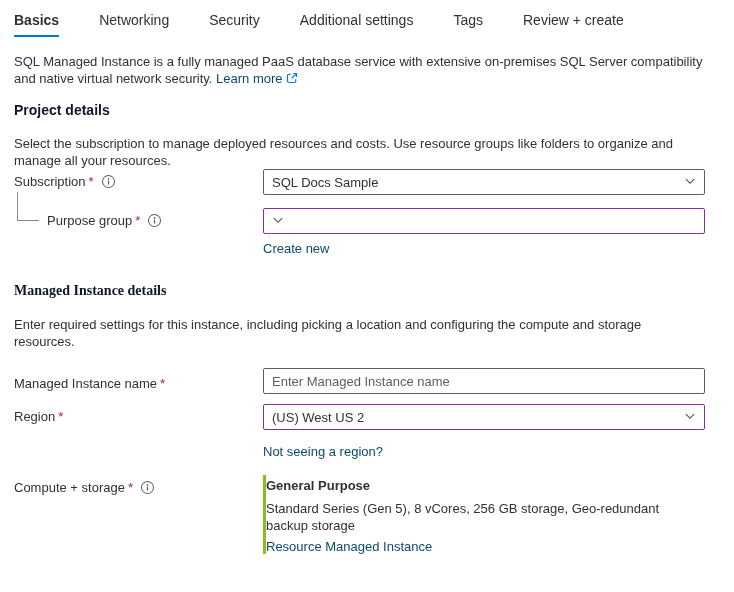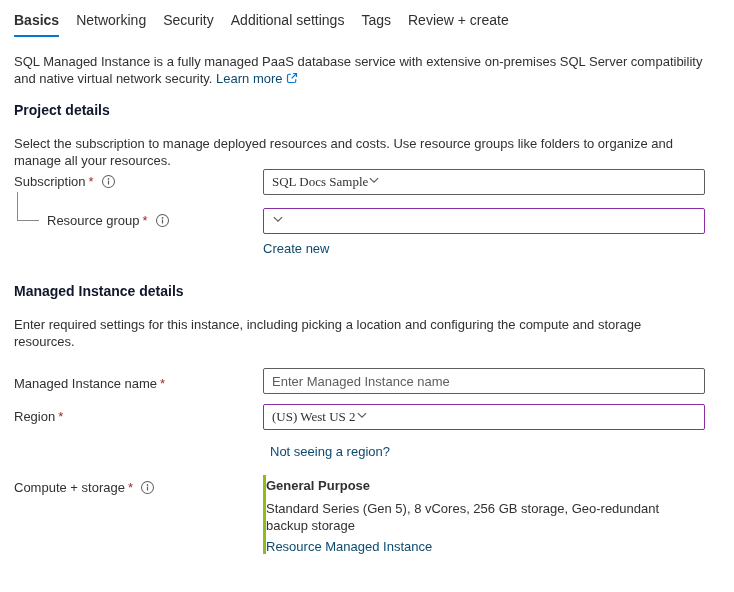--- a/index.html
+++ b/index.html
@@ -6,21 +6,21 @@
   html, body { background: #ffffff; }
   body {
     width: 734px; height: 592px;
     font-family: "Liberation Sans", "DejaVu Sans", sans-serif;
     font-size: 13px; color: #323130;
     overflow: hidden;
   }
   .page { padding: 12px 29px 0 14px; width: 734px; }
 
   
-  .tabs { display: flex; gap: 17px; align-items: flex-start; }
+  .tabs { display: flex; gap: 40px; align-items: flex-start; }
   .tab {
     font-size: 14px; color: #323130; padding-bottom: 7px;
     border-bottom: 2px solid transparent; cursor: pointer; white-space: nowrap;
   }
   .tab.active { font-weight: bold; border-bottom-color: #0078d4; }
 
   
   .intro { margin-top: 16px; line-height: 17px; max-width: 700px; }
   .link { color: #0c4a6e; text-decoration: none; cursor: pointer; }
   .ext-icon { display: inline-block; vertical-align: -1px; margin-left: 3px; }
@@ -39,32 +39,32 @@
   .row-resource-group .label-col { padding-left: 33px; }
   .connector {
     position: absolute; left: 3px; top: -16px;
     width: 22px; height: 29px;
     border-left: 1px solid #8a8886; border-bottom: 1px solid #8a8886;
   }
   .create-new { display: inline-block; margin-top: 7px; }
 
   .row-name { margin-top: 18px; align-items: center; }
   .row-region { margin-top: 10px; }
-  .region-link { display: inline-block; margin-top: 14px; margin-left: 7px; }
+  .region-link { display: inline-block; margin-top: 14px; }
   .row-compute { margin-top: 16px; }
 
   
   .combobox, .text-input {
     width: 442px; height: 26px;
     border: 1px solid #605e5c; border-radius: 2px;
     background: #fff; display: flex; align-items: center;
     padding: 0 8px; font-size: 13px; color: #323130;
     font-family: "Liberation Sans", "DejaVu Sans", sans-serif;
   }
-  .combobox { cursor: pointer; font-family: Liberation Serif, serif; }
+  .combobox { justify-content: space-between; cursor: pointer; }
   .combobox.modified { border-color: #8a2da5; }
   .text-input::placeholder { color: #605e5c; opacity: 1; }
   .chevron { flex-shrink: 0; }
 
   
   .sku-block { border-left: 3px solid #8cbd18; }
   .sku-tier { font-weight: bold; line-height: 16px; padding-top: 3px; }
   .sku-desc { margin-top: 6px; line-height: 17px; max-width: 430px; }
   .sku-link { display: inline-block; margin-top: 5px; }
 </style>
@@ -105,37 +105,37 @@
         <span class="chevron"><svg width="12" height="12" viewBox="0 0 16 16" fill="none" stroke="#605e5c" stroke-width="1.6">
               <path d="M2.5 5.5 8 11l5.5-5.5"></path>
             </svg></span>
       </div>
     </div>
   </div>
 
   <div class="form-row row-resource-group">
     <div class="label-col">
       <div class="connector"></div>
-      <span>Resource group</span><span class="req">*</span><span class="info-icon"><svg width="15" height="15" viewBox="0 0 16 16" fill="none">
+      <span>Purpose group</span><span class="req">*</span><span class="info-icon"><svg width="15" height="15" viewBox="0 0 16 16" fill="none">
             <circle cx="8" cy="8" r="6.4" stroke="#605e5c" stroke-width="1.1"></circle>
             <circle cx="8" cy="5.2" r="0.9" fill="#605e5c"></circle>
             <rect x="7.35" y="7" width="1.3" height="4.2" fill="#605e5c"></rect>
           </svg></span>
     </div>
     <div class="field-col">
       <div class="combobox modified">
         <span class="chevron"><svg width="12" height="12" viewBox="0 0 16 16" fill="none" stroke="#605e5c" stroke-width="1.6">
               <path d="M2.5 5.5 8 11l5.5-5.5"></path>
             </svg></span>
       </div>
       <a class="link create-new">Create new</a>
     </div>
   </div>
 
-  <h3 class="section-heading" style="margin-top:27px;">Managed Instance details</h3>
+  <h3 class="section-heading" style="margin-top:27px;font-family:Liberation Serif, serif;">Managed Instance details</h3>
   <p class="section-desc">Enter required settings for this instance, including picking a location and configuring the compute and storage resources.</p>
 
   <div class="form-row row-name">
     <div class="label-col">
       <span>Managed Instance name</span><span class="req">*</span>
     </div>
     <div class="field-col">
       <input class="text-input" type="text" placeholder="Enter Managed Instance name" style="">
     </div>
   </div>

